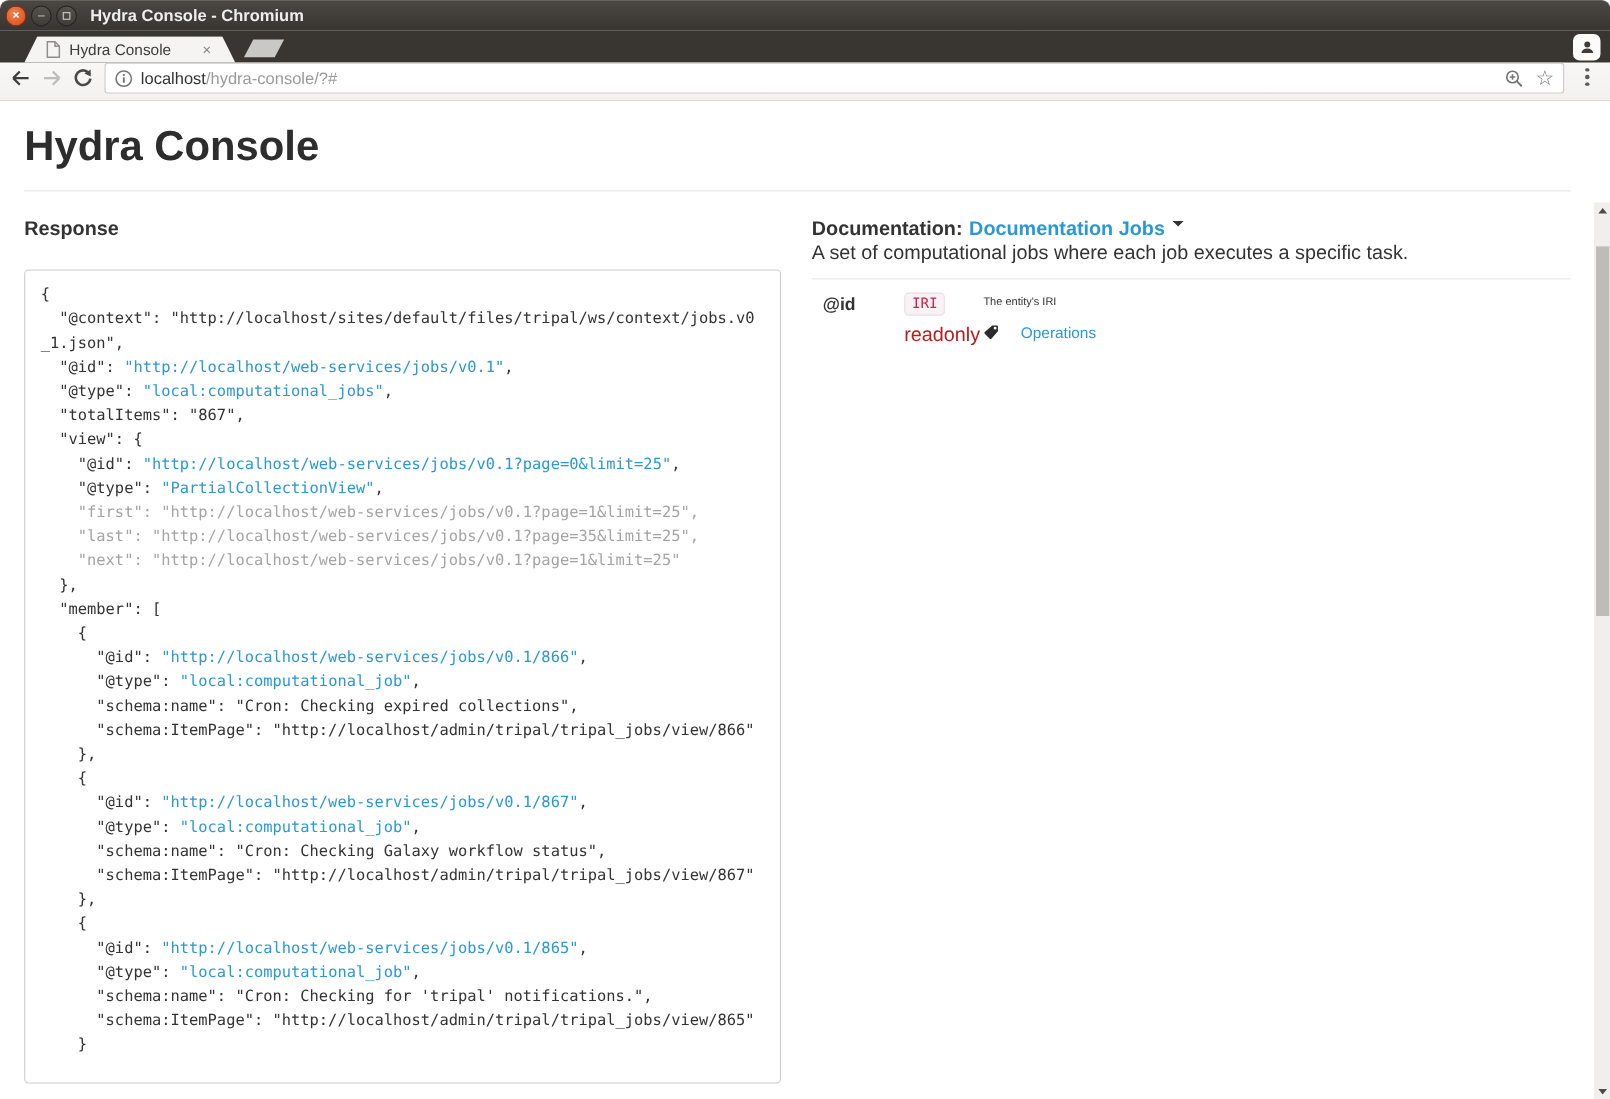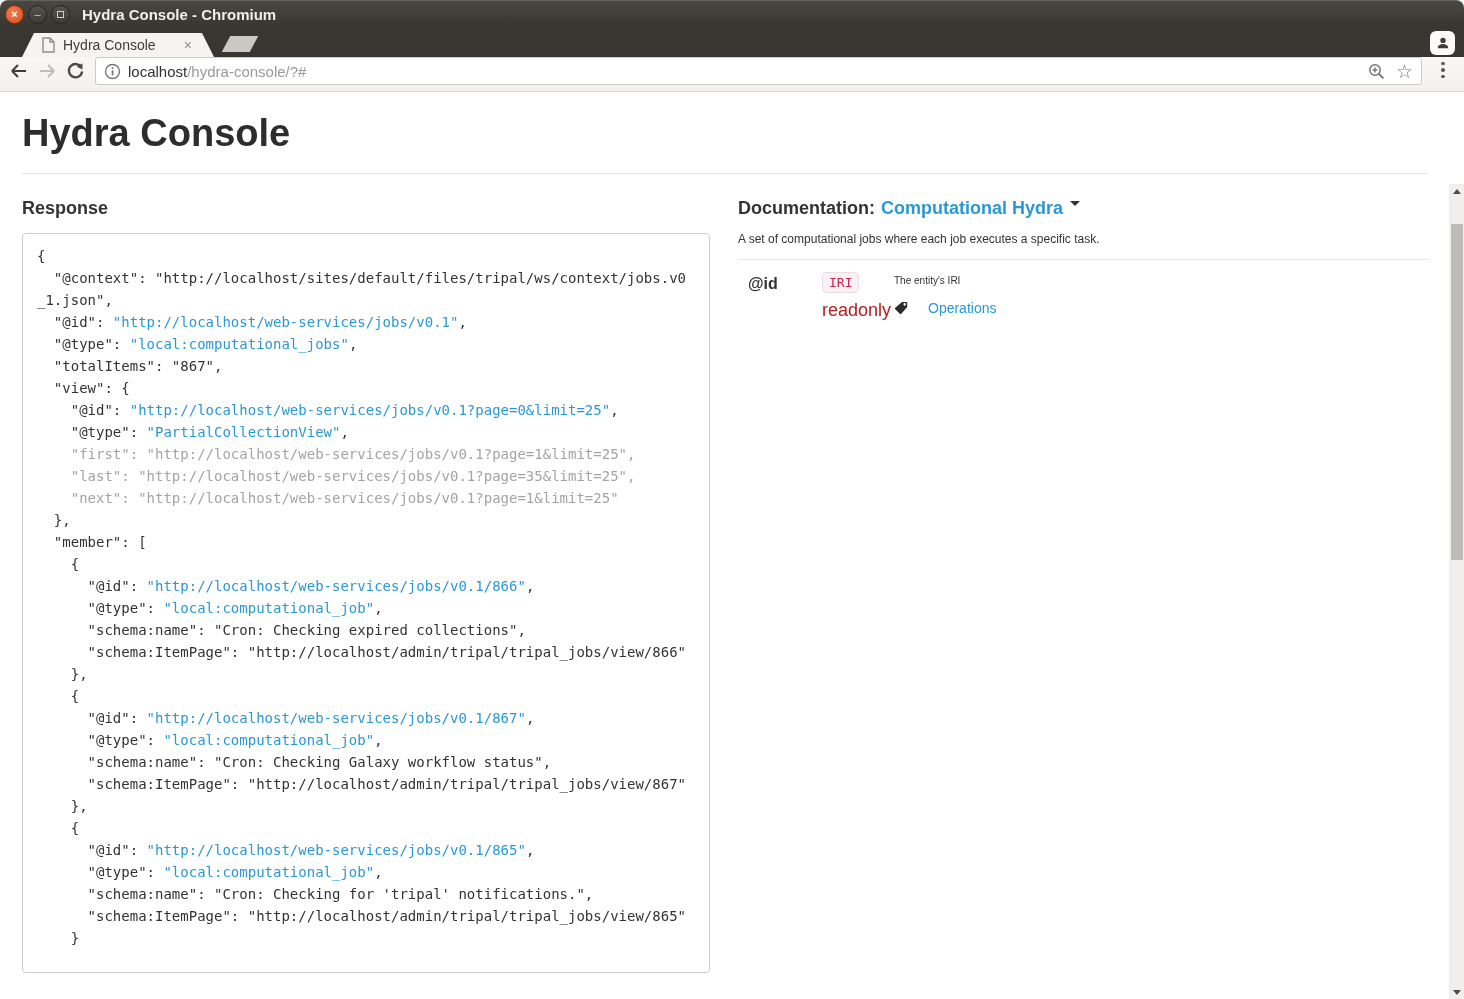--- a/index.html
+++ b/index.html
@@ -65,36 +65,36 @@
   .url-input { width:748px; height:30px; background:#fbffbd; border:1px solid #bbb; border-radius:2px;
                font-size:15px; color:#111; padding:0 8px; font-family:"Liberation Sans",sans-serif; }
   .load-btn { height:32px; margin-left:2px; padding:0 13px; background:linear-gradient(#2e2e2e,#191919);
               border:1px solid #0d0d0d; border-radius:4px; color:#fff; font-size:15px;
               display:flex; align-items:center; gap:6px; font-family:"Liberation Sans",sans-serif; }
 
   
   .row { display:flex; margin-top:24px; }
   .col-response { width:688px; flex:none; }
   .col-doc { flex:1; margin-left:28px; min-width:0; }
-  h2.sec { font-size:18px; font-weight:bold; color:#333; margin-bottom:14px; }
+  h2.sec { font-size:18px; font-weight:bold; color:#333; margin-bottom:26px; }
 
   .json-panel { background:#fff; border:1px solid #ccc; border-radius:4px; padding:11px 14px;
                 height:740px; overflow:hidden; }
   pre.json { font-family:"DejaVu Sans Mono","Liberation Mono",monospace; font-size:14px;
              line-height:22px; white-space:pre; }
   .tok-p { color:#333; }
   .tok-l { color:#2b98d6; text-decoration:none; cursor:pointer; }
   .tok-m { color:#a4a4a4; }
 
   .doc-head { font-size:18px; font-weight:bold; color:#333; display:flex; align-items:flex-start; }
   .doc-class { color:#2b98d6; margin-left:6px; cursor:pointer; }
   .caret { display:inline-block; width:0; height:0; margin-left:7px; margin-top:3px;
            border-left:5px solid transparent; border-right:5px solid transparent;
            border-top:5px solid #333; }
-  .doc-desc { font-size:12px; color:#333; margin-top:13px; }
+  .doc-desc { font-size:18px; color:#333; }
   .doc-rule { border:none; border-top:1px solid #e8e8e8; margin:13px 0 12px; }
   .prop { display:grid; grid-template-columns:74px 72px 1fr; column-gap:0; row-gap:7px;
           padding-left:10px; align-items:start; }
   .prop-name { font-size:16px; font-weight:bold; color:#333; padding-top:3px; }
   .prop-badge { justify-self:start; font-family:"DejaVu Sans Mono","Liberation Mono",monospace;
                 font-size:13px; color:#c7254e; background:#f9f2f4; border:1px solid #ecdde2;
                 border-radius:4px; padding:2px 6px; }
   .prop-desc { font-size:10px; color:#333; padding-top:3px; }
   .prop-mod { grid-column:2; font-size:18px; color:#b91c1c; }
   .prop-ops { grid-column:3; font-size:14px; color:#2b98d6; display:flex; align-items:center;
@@ -228,21 +228,21 @@
 <span class="tok-p">      "@type": </span><span class="tok-l">"local:computational_job"</span><span class="tok-p">,</span>
 <span class="tok-p">      "schema:name": "Cron: Checking for 'tripal' notifications.",</span>
 <span class="tok-p">      "schema:ItemPage": "http://localhost/admin/tripal/tripal_jobs/view/865"</span>
 <span class="tok-p">    }</span></pre>
           </div>
         </div>
 
         <div class="col-doc">
           <div class="doc-head">
             <span>Documentation:</span>
-            <span class="doc-class">Computational Hydra</span>
+            <span class="doc-class">Documentation Jobs</span>
             <span class="caret"></span>
           </div>
           <div class="doc-desc">A set of computational jobs where each job executes a specific task.</div>
           <hr class="doc-rule">
           <div class="prop">
             <div class="prop-name">@id</div>
             <code class="prop-badge">IRI</code>
             <div class="prop-desc">The entity's IRI</div>
             <div class="prop-mod">readonly</div>
             <div class="prop-ops">

